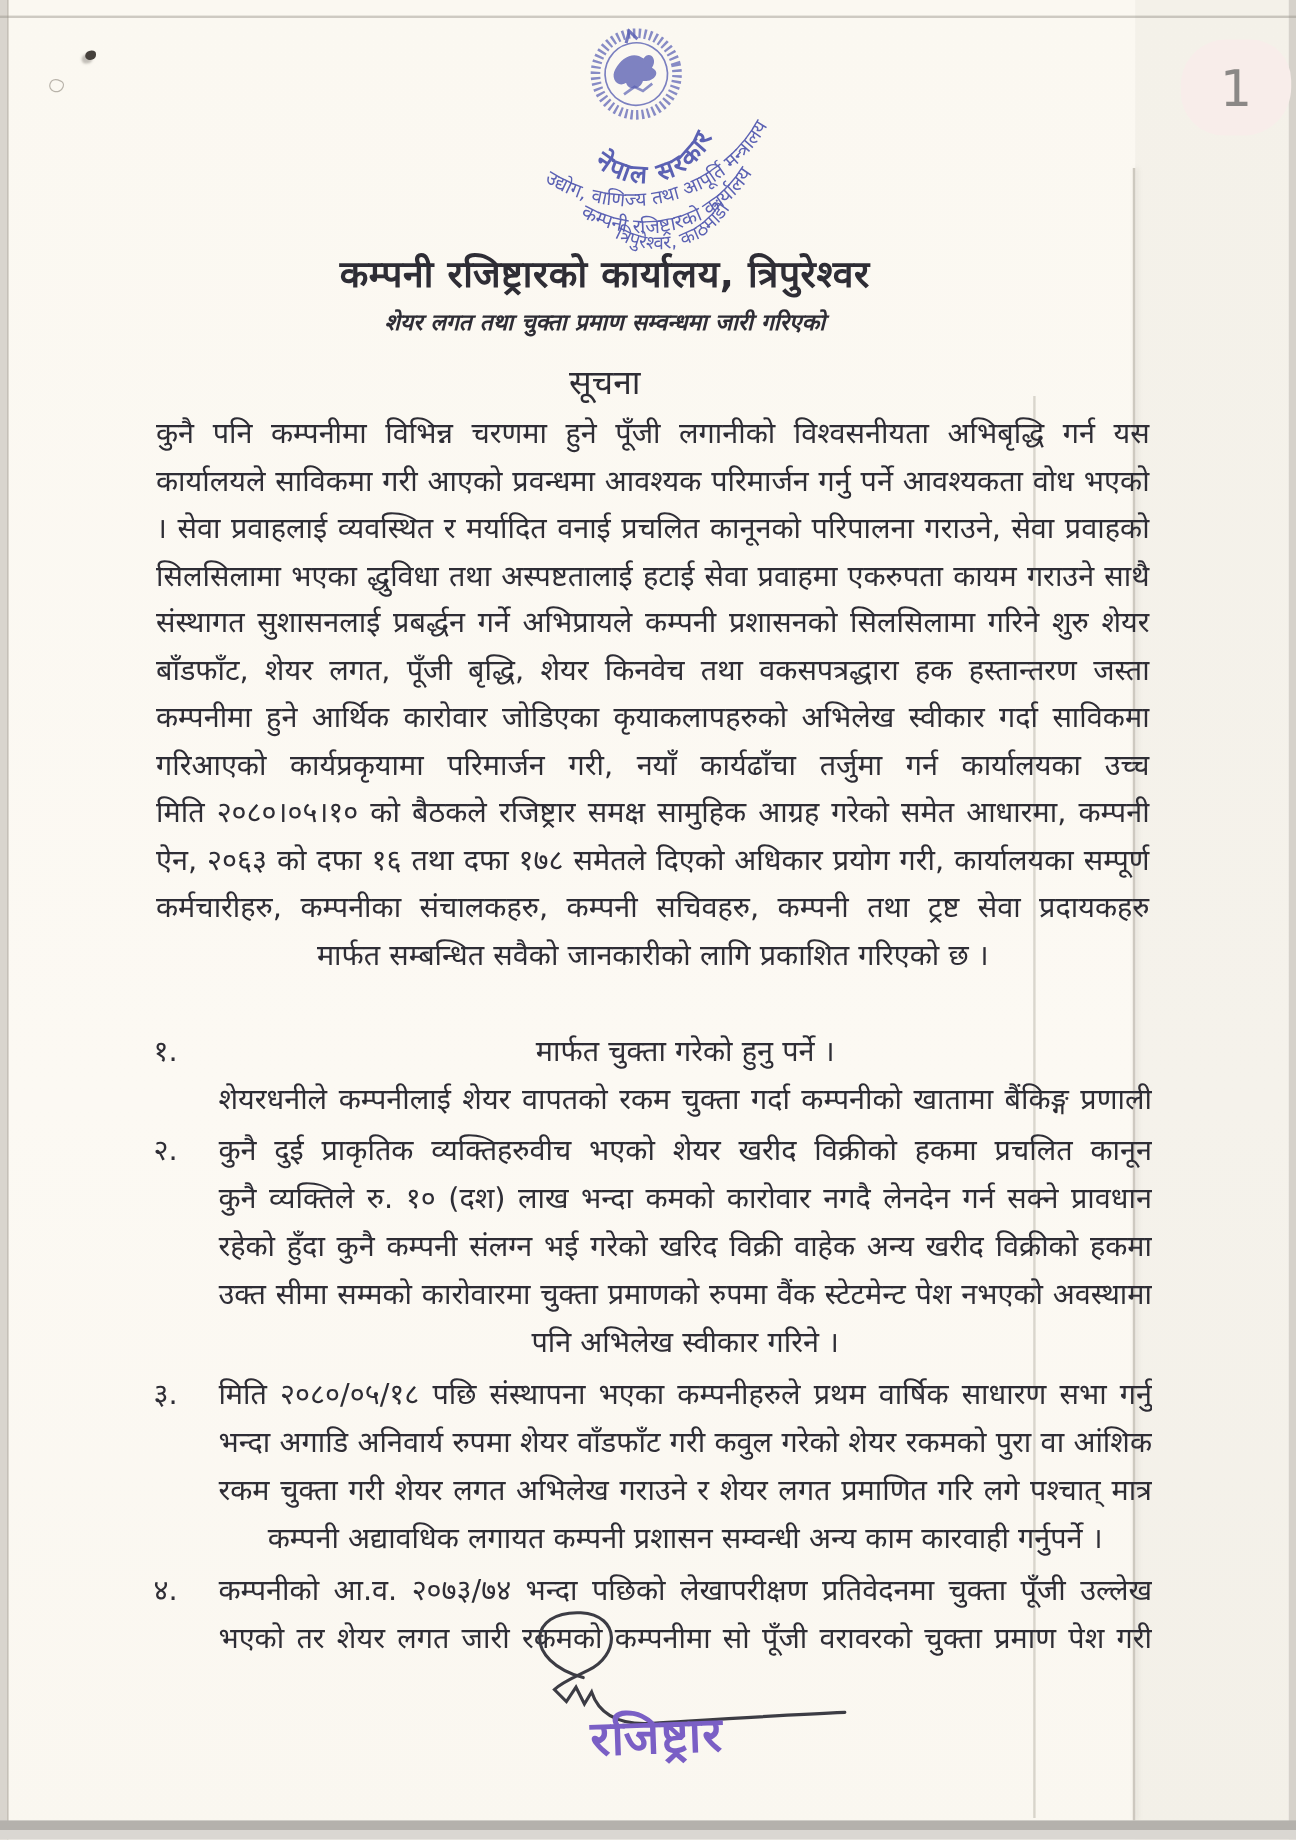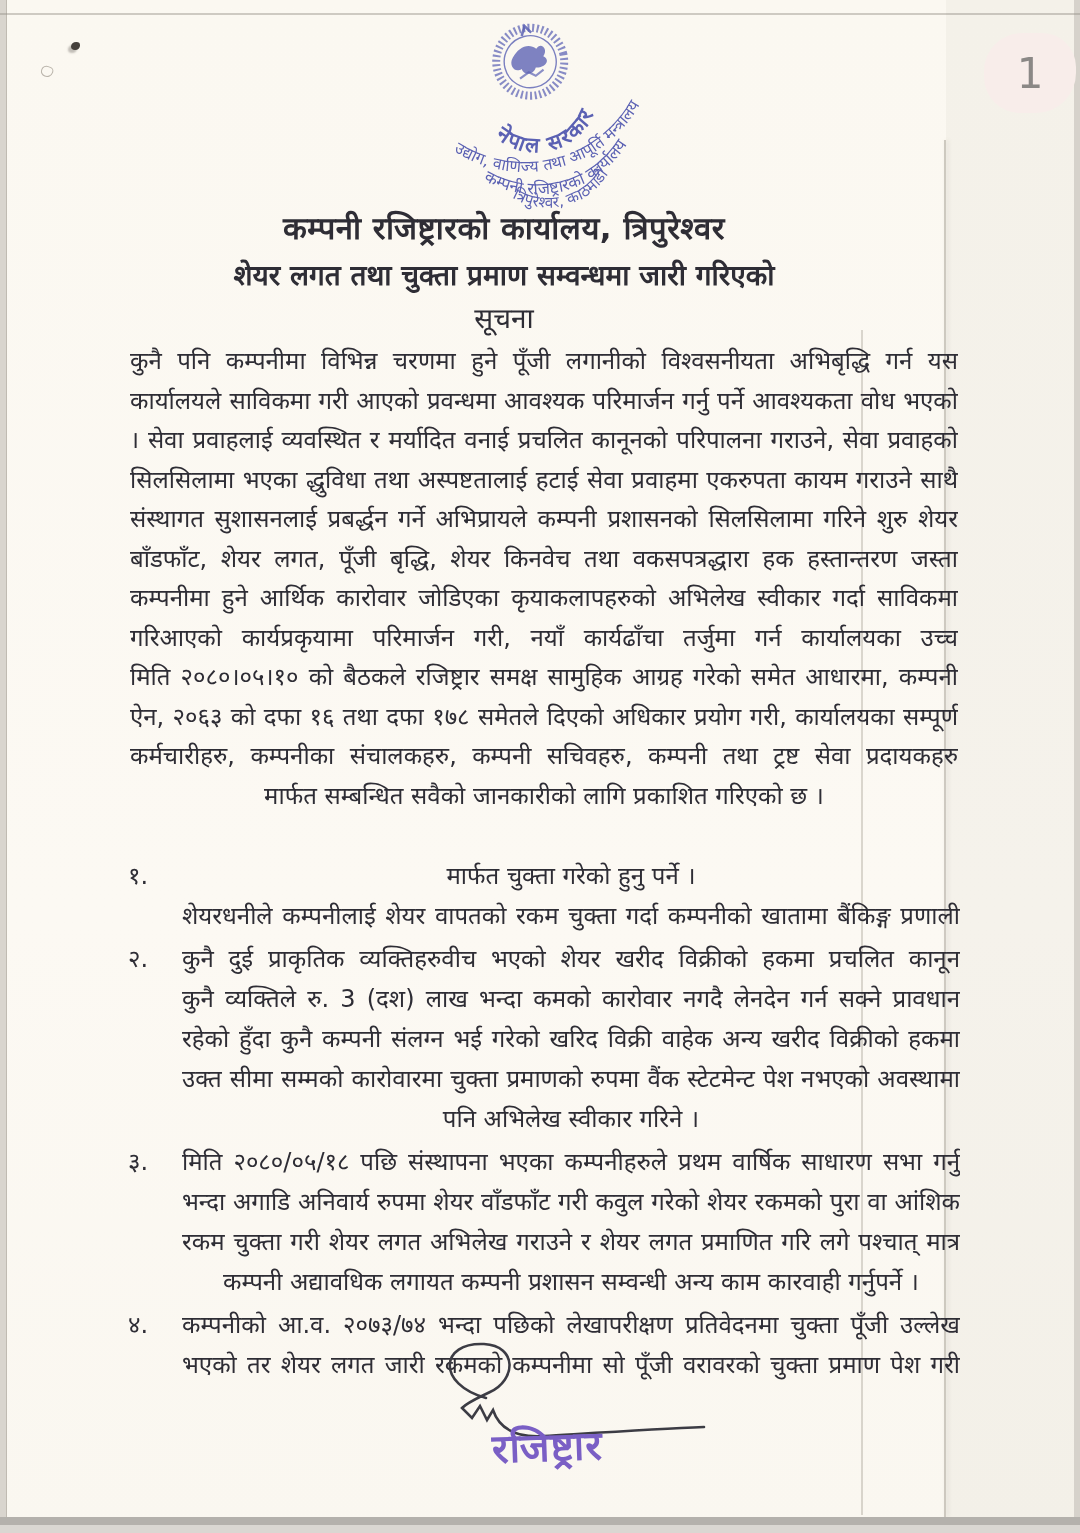--- a/index.html
+++ b/index.html
@@ -33,21 +33,21 @@
     display:flex;align-items:center;justify-content:center;
     color:#8b8886;font-size:42px;
   }
   
   .stamp{position:absolute;left:393px;top:8px;width:302px;height:218px;transform:rotate(-14deg);opacity:.92;}
   .stamp svg{width:100%;height:100%;}
   .stamp text{fill:var(--stamp,#4e55ae);}
   
   .h-wrap{position:absolute;left:0;width:944px;text-align:center;margin-left:32px;}
   .title1{top:206px;font-size:31px;font-weight:bold;letter-spacing:.5px;}
-  .title2{top:255px;font-size:28px;font-weight:600;}
+  .title2{top:255px;font-size:19px;font-weight:600;font-style:italic;}
   .title3{top:298px;font-size:28px;font-weight:400;}
   
   .para{position:absolute;left:112px;top:342px;width:846px;font-size:24px;}
   .pline{height:39.5px;line-height:39.5px;white-space:nowrap;margin-left:18px;}
   .jl{text-align:justify;text-align-last:justify;white-space:normal;overflow:hidden;}
   .ll{text-align:center;white-space:normal;}
   
   .list{position:absolute;left:128px;top:856px;width:832px;font-size:24px;}
   .item{display:grid;grid-template-columns:36px 1fr;margin-bottom:3px;}
   .inum{line-height:40px;}
@@ -138,21 +138,21 @@
       <div class="ilines">
         <div class="pline ll">मार्फत चुक्ता गरेको हुनु पर्ने ।</div>
         <div class="pline jl">शेयरधनीले कम्पनीलाई शेयर वापतको रकम चुक्ता गर्दा कम्पनीको खातामा बैंकिङ्ग प्रणाली</div>
       </div>
     </div>
 
     <div class="item">
       <div class="inum">२.</div>
       <div class="ilines">
         <div class="pline jl">कुनै दुई प्राकृतिक व्यक्तिहरुवीच भएको शेयर खरीद विक्रीको हकमा प्रचलित कानून वमोजिम</div>
-        <div class="pline jl">कुनै व्यक्तिले रु. 3 (दश) लाख भन्दा कमको कारोवार नगदै लेनदेन गर्न सक्ने प्रावधान</div>
+        <div class="pline jl">कुनै व्यक्तिले रु. १० (दश) लाख भन्दा कमको कारोवार नगदै लेनदेन गर्न सक्ने प्रावधान</div>
         <div class="pline jl">रहेको हुँदा कुनै कम्पनी संलग्न भई गरेको खरिद विक्री वाहेक अन्य खरीद विक्रीको हकमा</div>
         <div class="pline jl">उक्त सीमा सम्मको कारोवारमा चुक्ता प्रमाणको रुपमा वैंक स्टेटमेन्ट पेश नभएको अवस्थामा</div>
         <div class="pline ll">पनि अभिलेख स्वीकार गरिने ।</div>
       </div>
     </div>
 
     <div class="item">
       <div class="inum">३.</div>
       <div class="ilines">
         <div class="pline jl">मिति २०८०/०५/१८ पछि संस्थापना भएका कम्पनीहरुले प्रथम वार्षिक साधारण सभा गर्नु</div>

